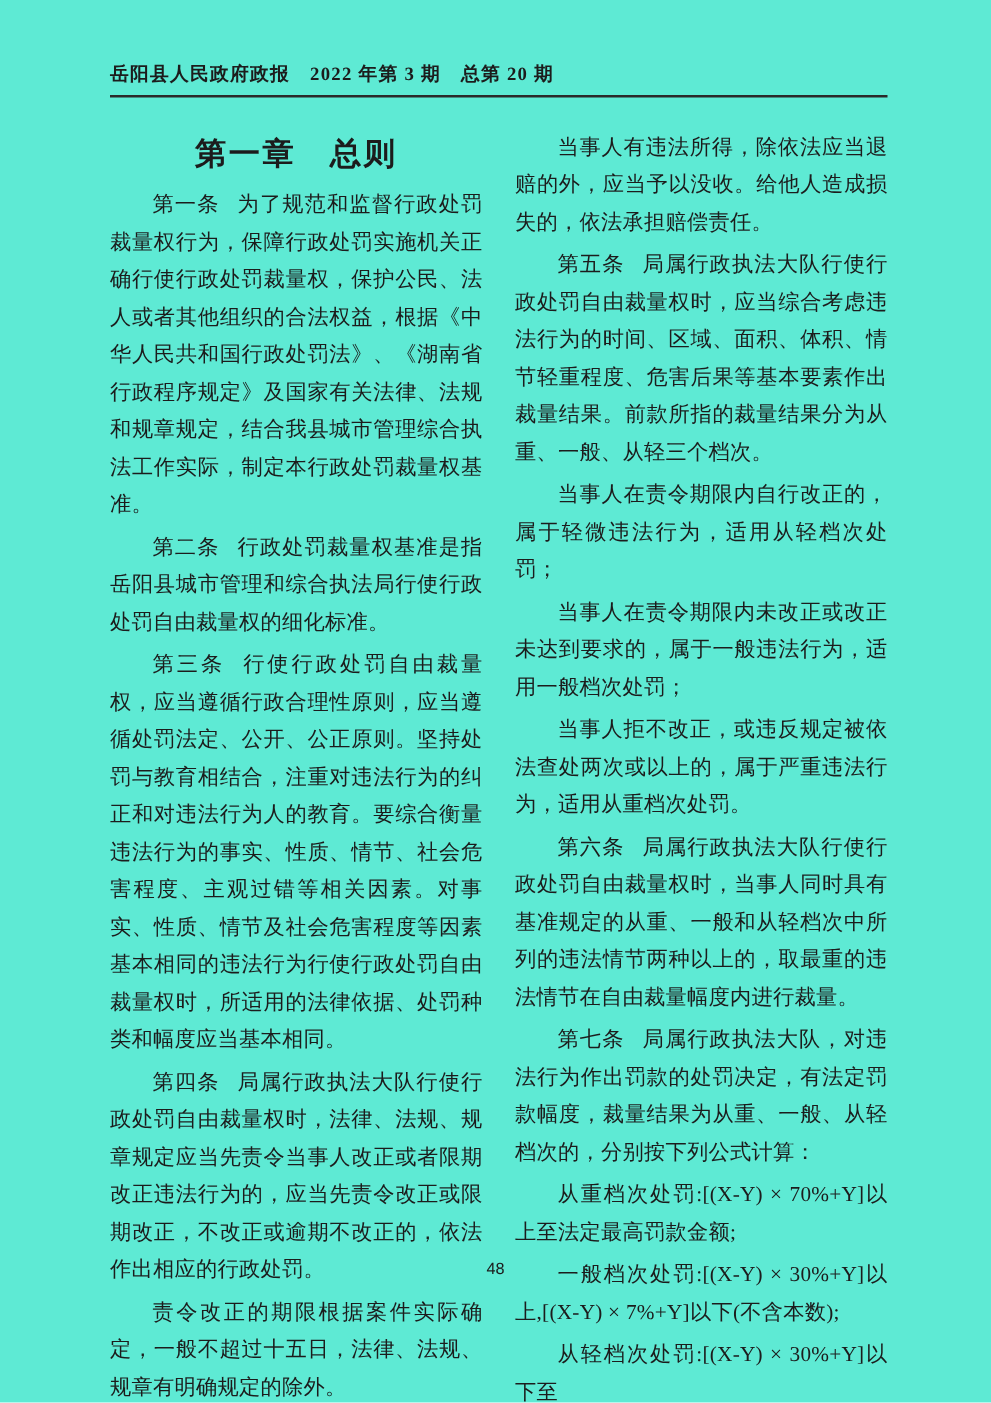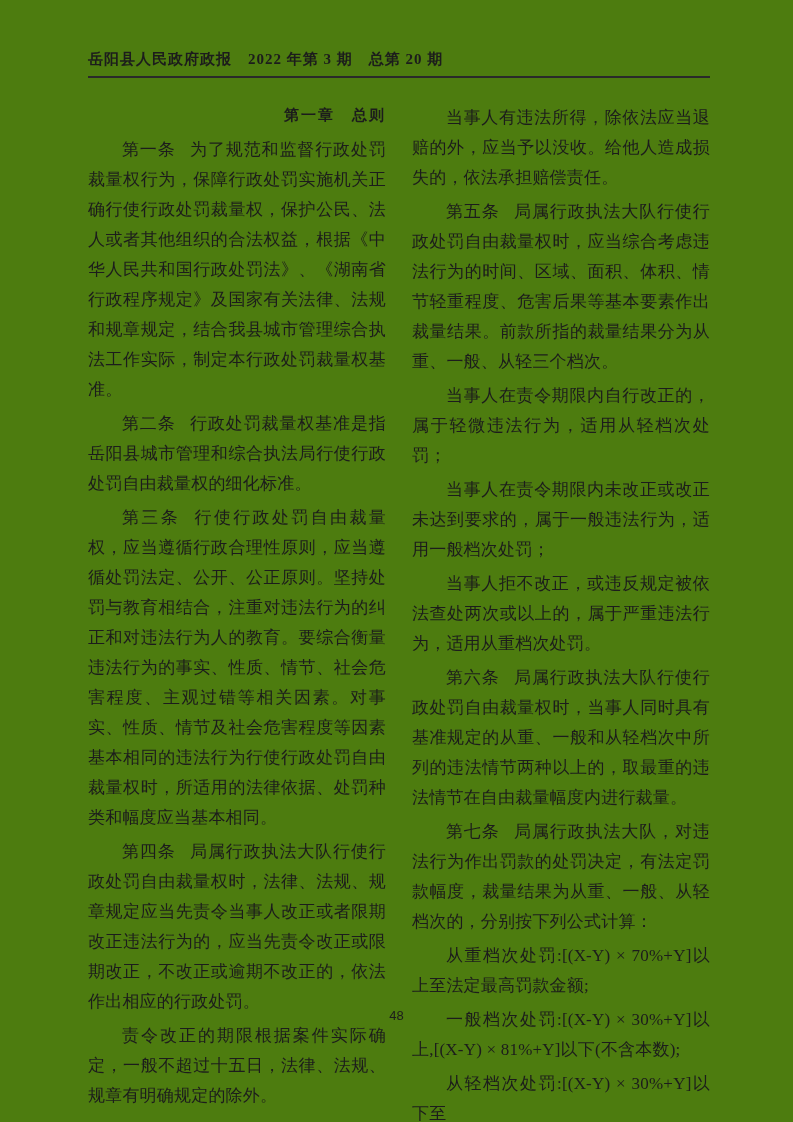--- a/index.html
+++ b/index.html
@@ -1,35 +1,35 @@
 <!DOCTYPE html>
 <html><head>
 <meta charset="utf-8">
 <style>
   * { margin:0; padding:0; box-sizing:border-box; }
   html,body { background:#ffffff; }
   body { font-family:"Liberation Serif","DejaVu Serif",serif; color:#1c1c1c; }
   .page {
     position:relative; width:793px; height:1122px; margin:0 auto;
-    background:#4d7c0f; overflow:hidden;padding-left:45px;
+    background:#5eead4; overflow:hidden;padding-left:45px;
   }
   .header {
     position:absolute; left:88px; top:50px; width:622px;
     border-bottom:2px solid #2a2a2a; padding-bottom:7px;
   }
   .header-title {
     font-size:15px; font-weight:700; letter-spacing:1px; white-space:pre;
   }
   .content {
     position:absolute; left:88px; top:103px; width:622px;
     display:flex; gap:26px;
   }
   .col { width:298px; }
   .chapter-heading {
-    text-align:right; font-weight:700; font-size:15px;
+    text-align:center; font-weight:700; font-size:25px;
     letter-spacing:2px; padding:3px 0 10px 0;
   }
   .para {
     font-size:17px; line-height:30px; text-align:justify;
     text-indent:2em; margin-bottom:4px; letter-spacing:0.2px;
   }
   .lead { font-weight:400; }
   .lead:not(:empty) { margin-right:0.85em; }
   .footer {
     position:absolute; left:0; right:0; top:1006px; text-align:center;
@@ -71,21 +71,21 @@
       <p class="para"><span class="lead"></span><span>当事人在责令期限内未改正或改正未达到要求的，属于一般违法行为，适用一般档次处罚；</span></p>
 
       <p class="para"><span class="lead"></span><span>当事人拒不改正，或违反规定被依法查处两次或以上的，属于严重违法行为，适用从重档次处罚。</span></p>
 
       <p class="para"><span class="lead">第六条</span><span>局属行政执法大队行使行政处罚自由裁量权时，当事人同时具有基准规定的从重、一般和从轻档次中所列的违法情节两种以上的，取最重的违法情节在自由裁量幅度内进行裁量。</span></p>
 
       <p class="para"><span class="lead">第七条</span><span>局属行政执法大队，对违法行为作出罚款的处罚决定，有法定罚款幅度，裁量结果为从重、一般、从轻档次的，分别按下列公式计算：</span></p>
 
       <p class="para"><span class="lead"></span><span>从重档次处罚:[(X-Y) × 70%+Y]以上至法定最高罚款金额;</span></p>
 
-      <p class="para"><span class="lead"></span><span>一般档次处罚:[(X-Y) × 30%+Y]以上,[(X-Y) × 81%+Y]以下(不含本数);</span></p>
+      <p class="para"><span class="lead"></span><span>一般档次处罚:[(X-Y) × 30%+Y]以上,[(X-Y) × 7%+Y]以下(不含本数);</span></p>
 
       <p class="para"><span class="lead"></span><span>从轻档次处罚:[(X-Y) × 30%+Y]以下至</span></p>
     </div>
 
   </div>
 
   <div class="footer">
     <span class="page-number">48</span>
   </div>
 

